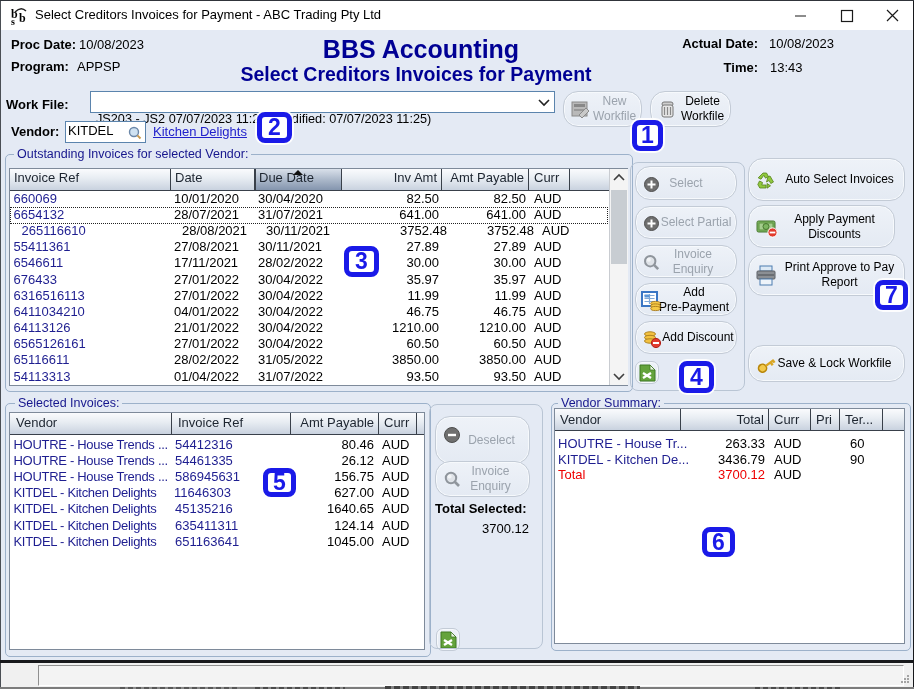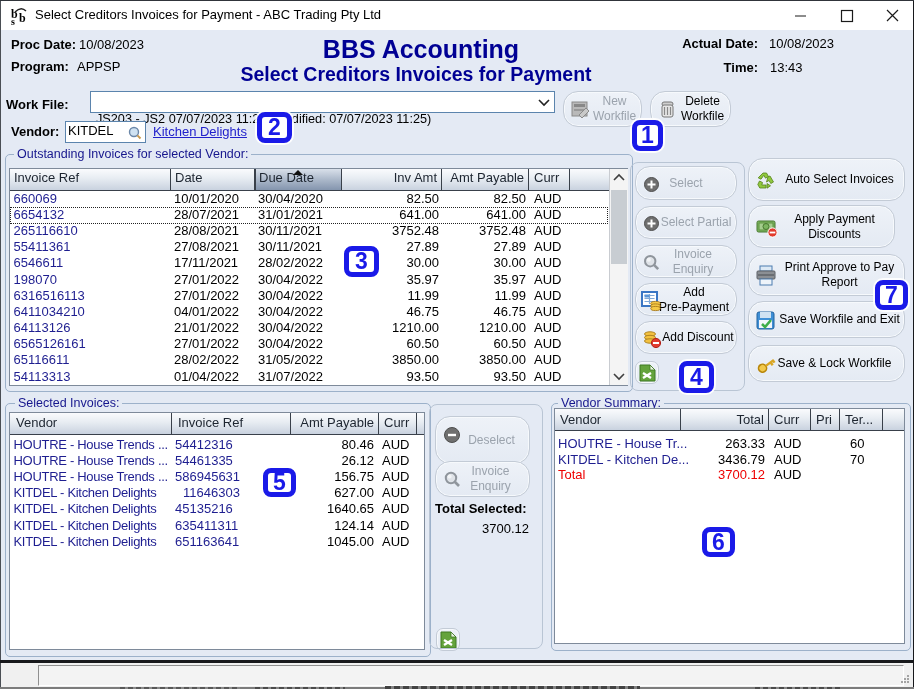--- a/index.html
+++ b/index.html
@@ -153,26 +153,26 @@
           <span class="cell blue" style="left:3.5px">660069</span>
           <span class="cell" style="left:164px">10/01/2020</span>
           <span class="cell" style="left:248px">30/04/2020</span>
           <span class="cell right" style="left:332px;width:97px">82.50</span>
           <span class="cell right" style="left:432px;width:84px">82.50</span>
           <span class="cell" style="left:524px">AUD</span>
         </div>
         <div class="row" style="left:0;top:36.9px;width:598px">
           <span class="cell blue" style="left:3.5px">6654132</span>
           <span class="cell" style="left:164px">28/07/2021</span>
-          <span class="cell" style="left:248px">31/01/2021</span>
+          <span class="cell" style="left:248px">31/07/2021</span>
           <span class="cell right" style="left:332px;width:97px">641.00</span>
           <span class="cell right" style="left:432px;width:84px">641.00</span>
           <span class="cell" style="left:524px">AUD</span>
         </div>
-        <div class="row" style="left:0;top:53.0px;width:486px">
+        <div class="row" style="left:8px;top:53.0px;width:486px">
           <span class="cell blue" style="left:3.5px">265116610</span>
           <span class="cell" style="left:164px">28/08/2021</span>
           <span class="cell" style="left:248px">30/11/2021</span>
           <span class="cell right" style="left:332px;width:97px">3752.48</span>
           <span class="cell right" style="left:432px;width:84px">3752.48</span>
           <span class="cell" style="left:524px">AUD</span>
         </div>
         <div class="row" style="left:0;top:69.2px;width:598px">
           <span class="cell blue" style="left:3.5px">55411361</span>
           <span class="cell" style="left:164px">27/08/2021</span>
@@ -183,21 +183,21 @@
         </div>
         <div class="row" style="left:0;top:85.4px;width:598px">
           <span class="cell blue" style="left:3.5px">6546611</span>
           <span class="cell" style="left:164px">17/11/2021</span>
           <span class="cell" style="left:248px">28/02/2022</span>
           <span class="cell right" style="left:332px;width:97px">30.00</span>
           <span class="cell right" style="left:432px;width:84px">30.00</span>
           <span class="cell" style="left:524px">AUD</span>
         </div>
         <div class="row" style="left:0;top:101.6px;width:598px">
-          <span class="cell blue" style="left:3.5px">198070</span>
+          <span class="cell blue" style="left:3.5px">676433</span>
           <span class="cell" style="left:164px">27/01/2022</span>
           <span class="cell" style="left:248px">30/04/2022</span>
           <span class="cell right" style="left:332px;width:97px">35.97</span>
           <span class="cell right" style="left:432px;width:84px">35.97</span>
           <span class="cell" style="left:524px">AUD</span>
         </div>
         <div class="row" style="left:0;top:117.7px;width:598px">
           <span class="cell blue" style="left:3.5px">6316516113</span>
           <span class="cell" style="left:164px">27/01/2022</span>
           <span class="cell" style="left:248px">30/04/2022</span>
@@ -323,29 +323,20 @@
   </div>
   <div class="btn" style="left:747px;top:224px;width:157px;height:42px">
     <svg class="bico" style="left:6px;top:10px" width="22" height="21" viewBox="0 0 22 21">
       <rect x="5" y="1" width="12" height="5" fill="#dce9f5" stroke="#4c7cb0"></rect>
       <rect x="2" y="6" width="18" height="8" rx="1" fill="#8b8f94" stroke="#5c6066"></rect>
       <rect x="3" y="9" width="16" height="2" fill="#6a6e73"></rect>
       <rect x="5" y="14" width="12" height="6" fill="#eef4fa" stroke="#4c7cb0"></rect>
     </svg>
     <div class="btxt" style="padding-left:26px;color:#000">Print Approve to Pay<br>Report</div>
   </div>
-  <div class="btn" style="left:747px;top:271px;width:157px;height:37px">
-    <svg class="bico" style="left:7px;top:9px" width="20" height="20" viewBox="0 0 20 20">
-      <rect x="1" y="1" width="17" height="17" rx="2" fill="#3f8fd6" stroke="#21629e"></rect>
-      <rect x="4" y="1" width="11" height="6" fill="#cfe2f2"></rect>
-      <rect x="3" y="9" width="13" height="8" fill="#f2f6fa"></rect>
-      <path d="M6 13 L9 16 L15 9" fill="none" stroke="#3fae49" stroke-width="2.6"></path>
-    </svg>
-    <div class="btxt" style="padding-left:26px;color:#000">Save Workfile and Exit</div>
-  </div>
   <div class="btn" style="left:747px;top:315px;width:157px;height:37px">
     <svg class="bico" style="left:7px;top:8px" width="22" height="22" viewBox="0 0 22 22">
       <g transform="rotate(-36 11 11)">
       <circle cx="5.5" cy="11" r="4" fill="#f2c94c" stroke="#b8860b" stroke-width="1.6"></circle>
       <path d="M9.5 11 L19.5 11 M15.5 11 L15.5 14.5 M18.5 11 L18.5 13.5" stroke="#d9a624" stroke-width="2.4"></path>
       </g>
     </svg>
     <div class="btxt" style="padding-left:16px;color:#000">Save &amp; Lock Workfile</div>
   </div>
 
@@ -381,21 +372,21 @@
           <span class="cell" style="left:372px">AUD</span>
         </div>
         <div class="row" style="left:0;top:55.2px;width:414px">
           <span class="cell blue" style="left:3.5px;letter-spacing:-0.3px">HOUTRE - House Trends ...</span>
           <span class="cell blue" style="left:165px">586945631</span>
           <span class="cell right" style="left:281px;width:83px">156.75</span>
           <span class="cell" style="left:372px">AUD</span>
         </div>
         <div class="row" style="left:0;top:71.3px;width:414px">
           <span class="cell blue" style="left:3.5px;letter-spacing:-0.3px">KITDEL - Kitchen Delights</span>
-          <span class="cell blue" style="left:173px">11646303</span>
+          <span class="cell blue" style="left:164px">11646303</span>
           <span class="cell right" style="left:281px;width:83px">627.00</span>
           <span class="cell" style="left:372px">AUD</span>
         </div>
         <div class="row" style="left:0;top:87.4px;width:414px">
           <span class="cell blue" style="left:3.5px;letter-spacing:-0.3px">KITDEL - Kitchen Delights</span>
           <span class="cell blue" style="left:165px">45135216</span>
           <span class="cell right" style="left:281px;width:83px">1640.65</span>
           <span class="cell" style="left:372px">AUD</span>
         </div>
         <div class="row" style="left:0;top:103.5px;width:414px">
@@ -465,21 +456,21 @@
         <div class="row" style="left:0;top:26.0px;width:349px">
           <span class="cell blue" style="left:3px">HOUTRE - House Tr...</span>
           <span class="cell right " style="left:126px;width:84px">263.33</span>
           <span class="cell" style="left:219px">AUD</span>
           <span class="cell" style="left:295px">60</span>
         </div>
         <div class="row" style="left:0;top:41.6px;width:349px">
           <span class="cell blue" style="left:3px">KITDEL - Kitchen De...</span>
           <span class="cell right " style="left:126px;width:84px">3436.79</span>
           <span class="cell" style="left:219px">AUD</span>
-          <span class="cell" style="left:295px">70</span>
+          <span class="cell" style="left:295px">90</span>
         </div>
         <div class="row" style="left:0;top:57.2px;width:349px">
           <span class="cell red" style="left:3px">Total</span>
           <span class="cell right red" style="left:126px;width:84px">3700.12</span>
           <span class="cell" style="left:219px">AUD</span>
           <span class="cell" style="left:295px"></span>
         </div>
       </div>
   </div>
 

